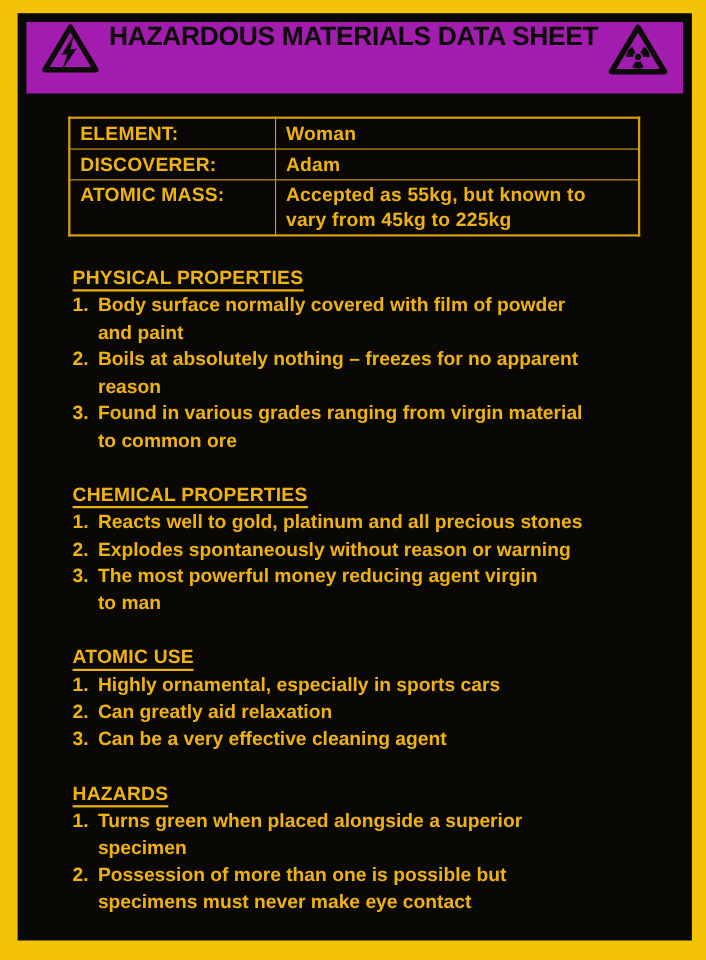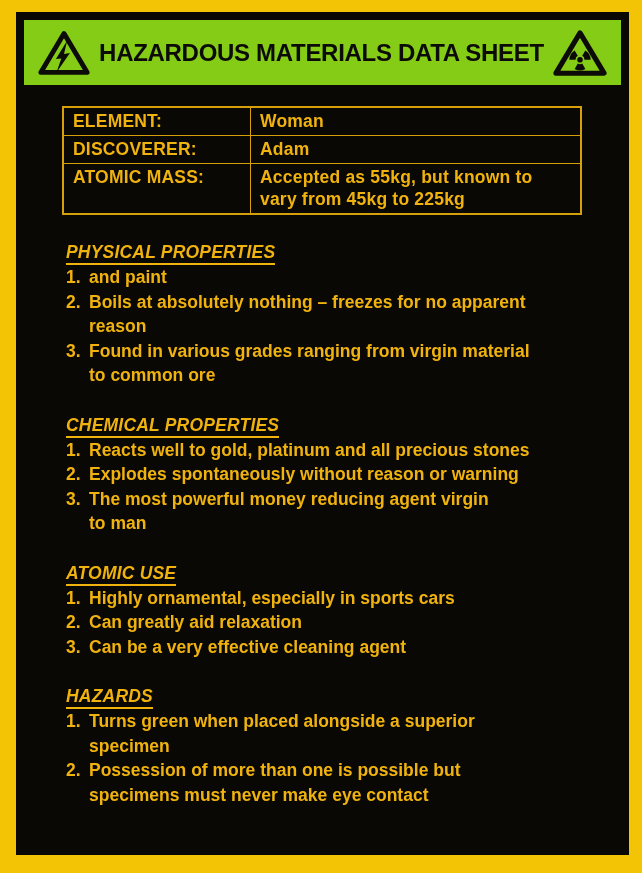--- a/index.html
+++ b/index.html
@@ -21,23 +21,23 @@
     top: 12px;
     width: 613px;
     height: 843px;
     background: #0A0805;
   }
 
   
   .banner {
     margin: 8px 8px 0 8px;
     height: 65px;
-    background: #84cc16;
+    background: #a21caf;
     display: flex;
-    align-items: center;
+    align-items: flex-start;
     padding: 0 13px;
     box-sizing: border-box;
   }
   .banner-title {
     flex: 1;
     text-align: center;
     font-size: 24px;
     letter-spacing: -0.3px;
     color: #0D0B07;
     white-space: nowrap;
@@ -73,21 +73,20 @@
     margin-top: 25px;
     margin-left: 4px;
     line-height: 24.5px;
   }
   .section-heading {
     display: inline-block;
     border-bottom: 2px solid currentColor;
     padding-bottom: 0px;
     line-height: 21px;
     letter-spacing: 0.2px;
-    font-style: italic;
   }
   .item { display: flex; }
   .item .num { width: 23px; flex: none; }
   .item .txt { flex: 1; }
   .ln { display: block; }
 </style>
 </head>
 <body>
 
 <div class="poster">
@@ -134,20 +133,21 @@
             </td>
           </tr>
         </tbody>
       </table>
 
       <div class="section">
         <div><span class="section-heading">PHYSICAL PROPERTIES</span></div>
         <div class="item">
           <span class="num">1.</span>
           <span class="txt">
+              <span class="ln">Body surface normally covered with film of powder</span>
               <span class="ln">and paint</span>
             </span>
         </div>
         <div class="item">
           <span class="num">2.</span>
           <span class="txt">
               <span class="ln">Boils at absolutely nothing – freezes for no apparent</span>
               <span class="ln">reason</span>
             </span>
         </div>

